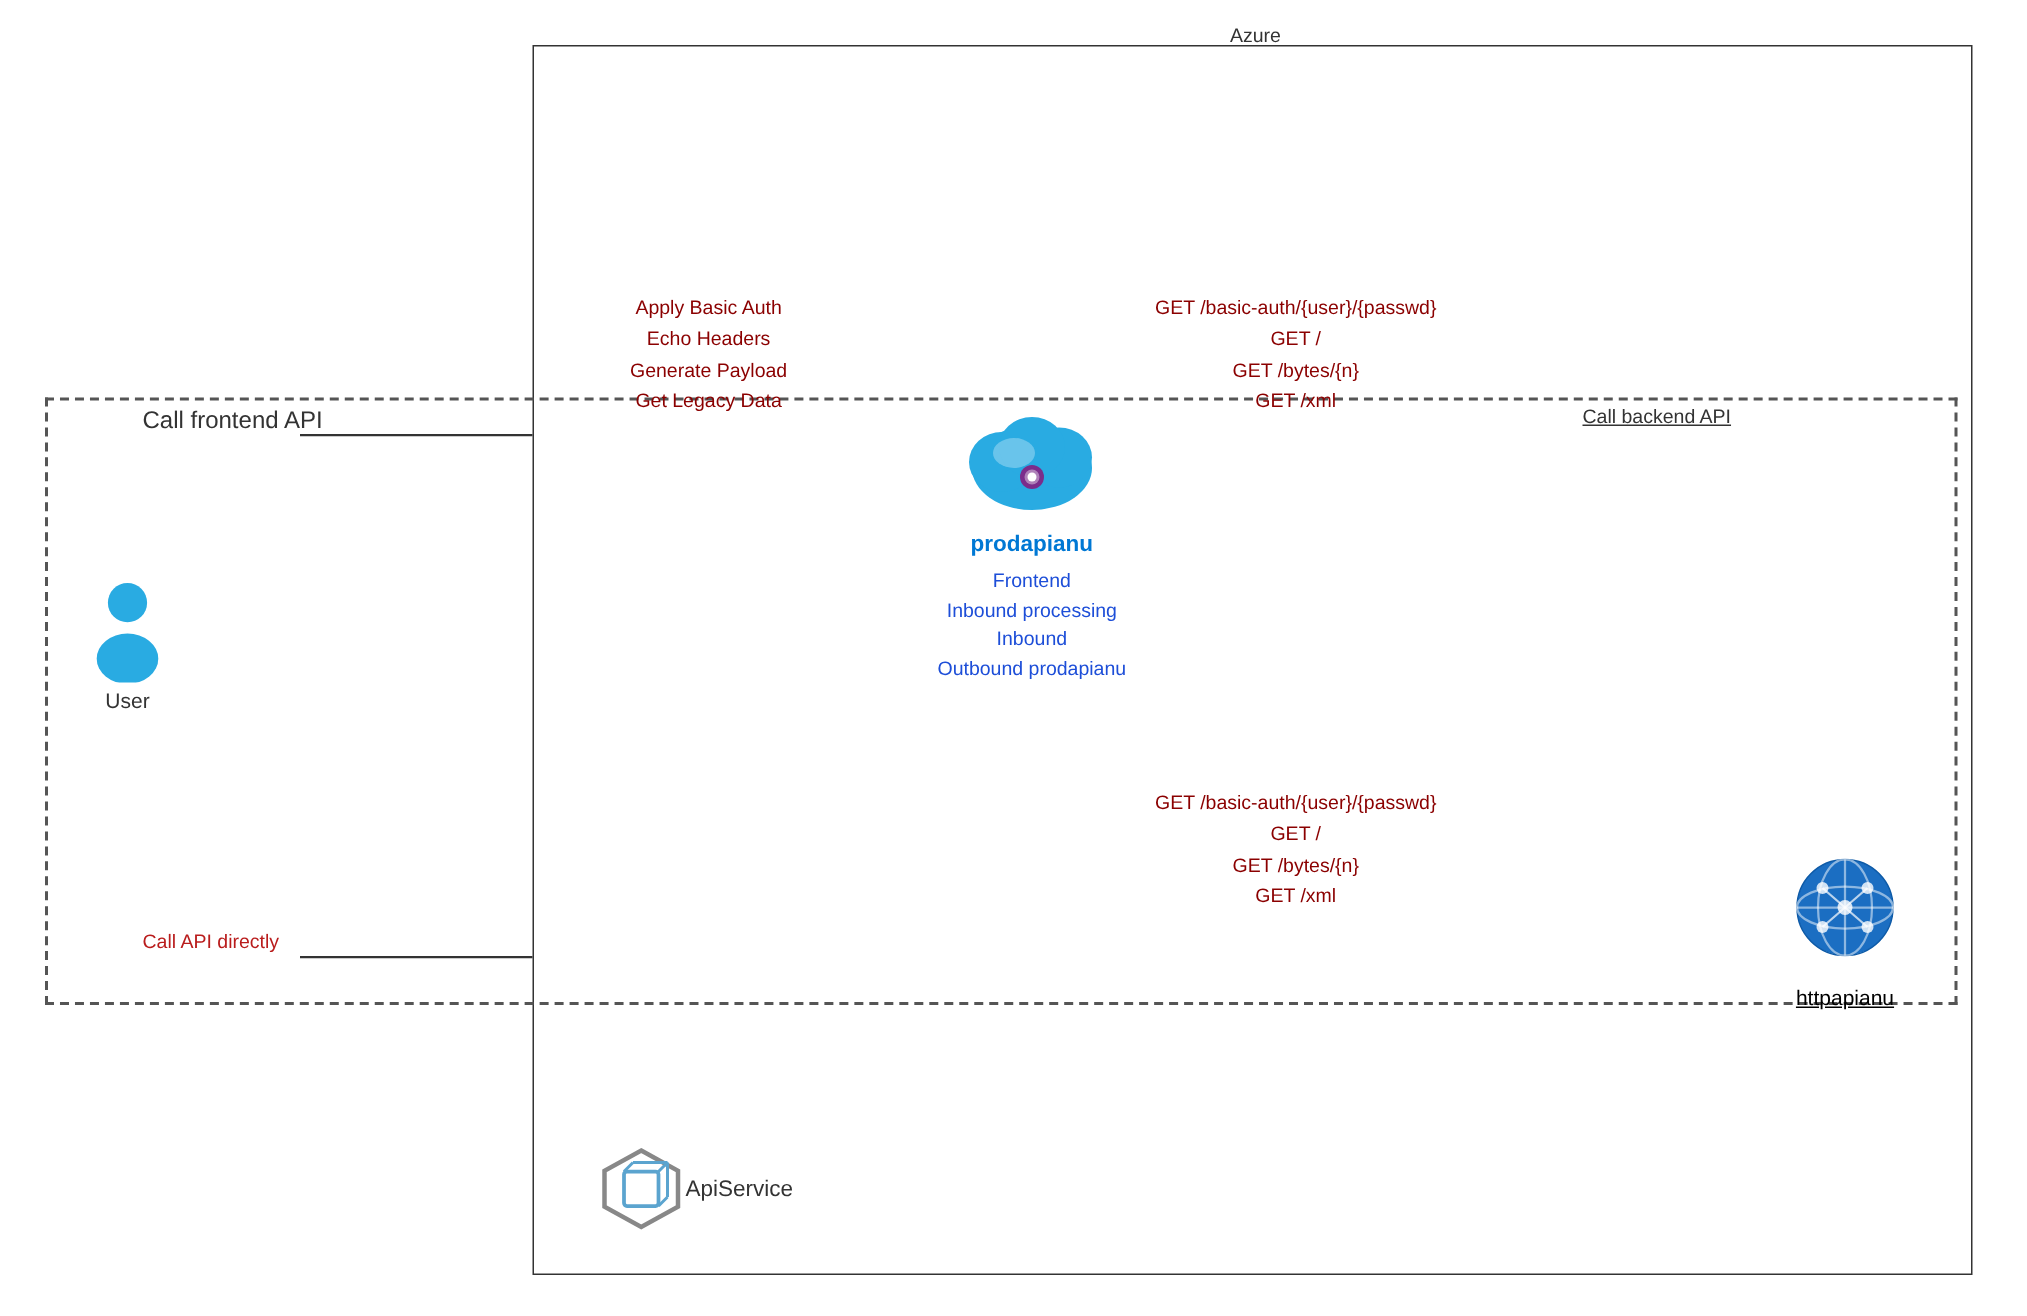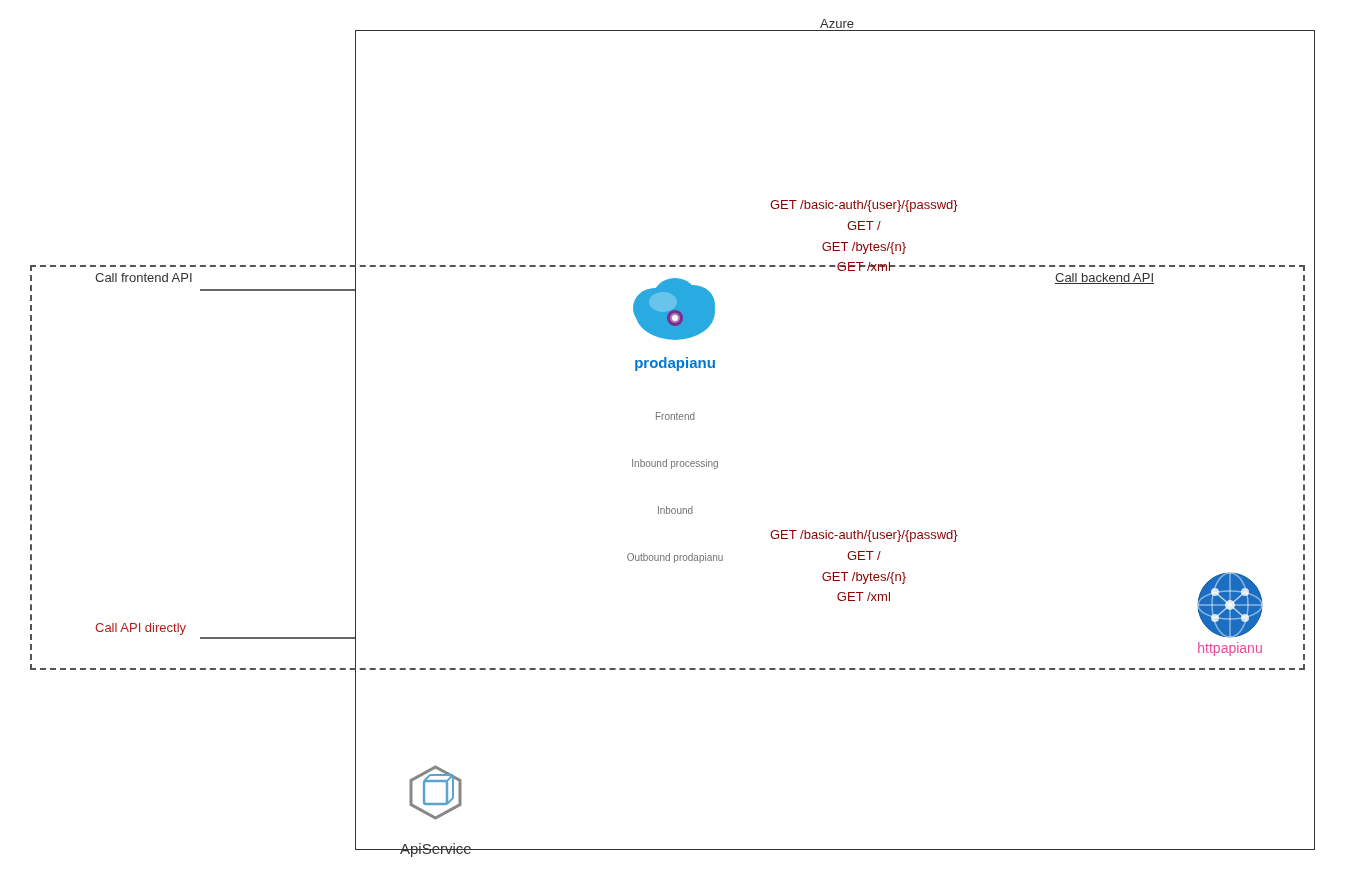--- a/index.html
+++ b/index.html
@@ -94,57 +94,57 @@
     }
 
     .cloud-sub-labels {
       display: flex;
       flex-direction: column;
       align-items: center;
       margin-top: 6px;
     }
 
     .cloud-sub-label {
-      font-size: 10px;
-      color: #737373;
+      font-size: 13px;
+      color: #1d4ed8;
       line-height: 1.5;
-      margin-top: 32px;
     }
 
     
     .network-area {
       position: absolute;
       top: 570px;
       left: 1195px;
       display: flex;
       flex-direction: column;
       align-items: center;
     }
 
     .network-icon {
       width: 70px;
       height: 70px;
     }
 
     .network-label {
       font-size: 14px;
-      color: #ec4899;
-      margin-top: 0;
+      color: #000000;
+      margin-top: 17px;
       text-align: center;
+      text-decoration: underline;
     }
 
     
     .api-service-area {
       position: absolute;
       top: 765px;
       left: 400px;
       display: flex;
-      flex-direction: column;
-      align-items: center;
-      gap: 20px;
+      flex-direction: row;
+      align-items: center;
+      gap: 2px;
       justify-content: flex-end;
     }
 
     .api-service-icon {
       width: 55px;
       height: 55px;
     }
 
     .api-service-label {
       font-size: 15px;
@@ -170,21 +170,21 @@
     .label-backend-routes-top {
       top: 195px;
       left: 770px;
       color: #8B0000;
       text-align: center;
     }
 
     .label-call-frontend {
       top: 268px;
       left: 95px;
-      font-size: 13px;
+      font-size: 16px;
       color: #333;
     }
 
     .label-call-backend {
       top: 268px;
       left: 1055px;
       font-size: 13px;
       color: #333;
       text-decoration: underline;
     }
@@ -230,21 +230,36 @@
     <line x1="1220" y1="290" x2="1220" y2="575" stroke="#333" stroke-width="1.5" marker-end="url(#arrowhead)"></line>
 
     <line x1="200" y1="638" x2="1185" y2="638" stroke="#333" stroke-width="1.5" marker-end="url(#arrowhead)"></line>
   </svg>
 
   <div class="azure-box"></div>
   <span class="azure-label label-text">Azure</span>
 
   <div class="user-flow-box"></div>
 
-
+  <div class="user-area">
+    <svg class="user-icon" viewBox="0 0 60 75" xmlns="http://www.w3.org/2000/svg">
+
+      <circle cx="30" cy="18" r="14" fill="#29ABE2"></circle>
+
+      <ellipse cx="30" cy="58" rx="22" ry="18" fill="#29ABE2"></ellipse>
+    </svg>
+    <span class="user-label">User</span>
+  </div>
+
+  <div class="label-text label-frontend-operations">
+    <div>Apply Basic Auth</div>
+    <div>Echo Headers</div>
+    <div>Generate Payload</div>
+    <div>Get Legacy Data</div>
+  </div>
 
   <div class="label-text label-backend-routes-top">
     <div>GET /basic-auth/{user}/{passwd}</div>
     <div>GET /</div>
     <div>GET /bytes/{n}</div>
     <div>GET /xml</div>
   </div>
 
   <span class="label-text label-call-frontend">Call frontend API</span>
 

